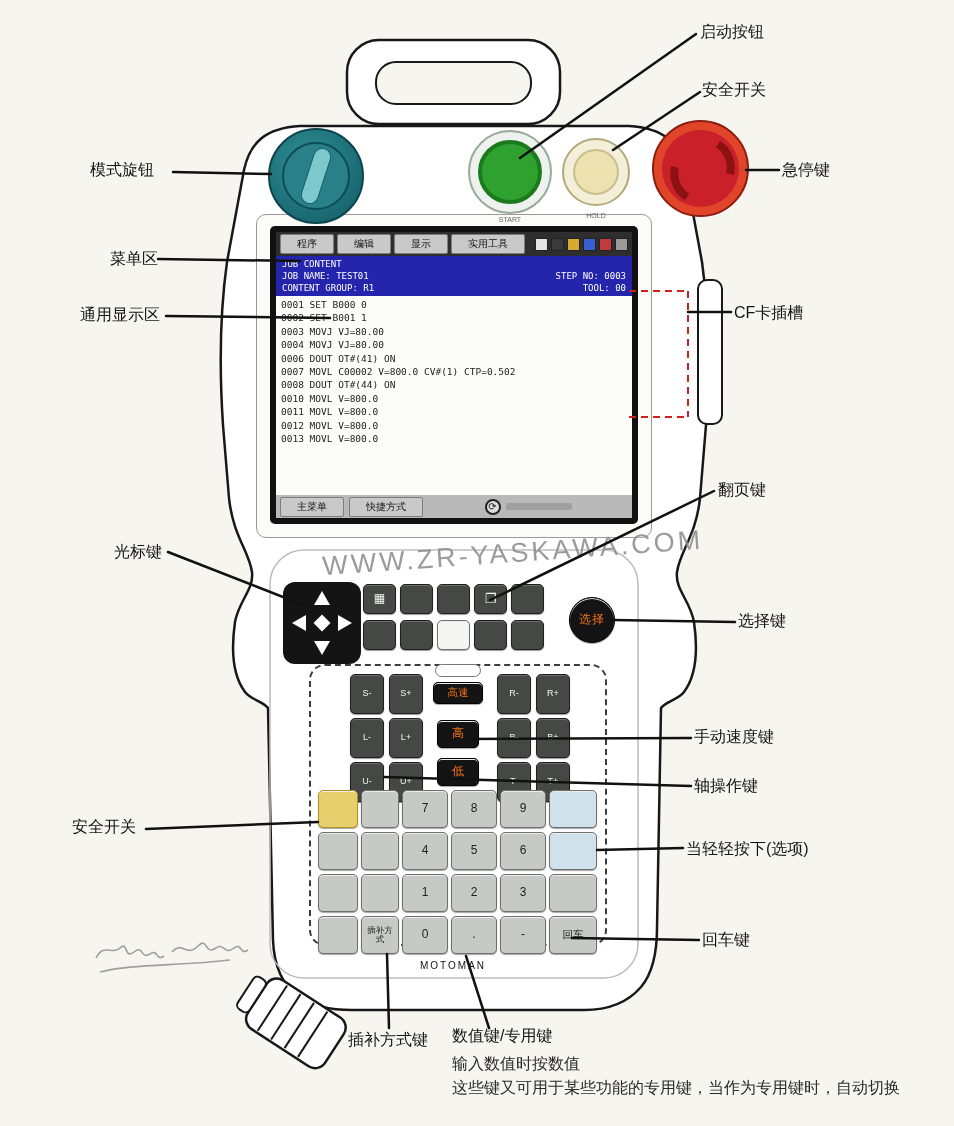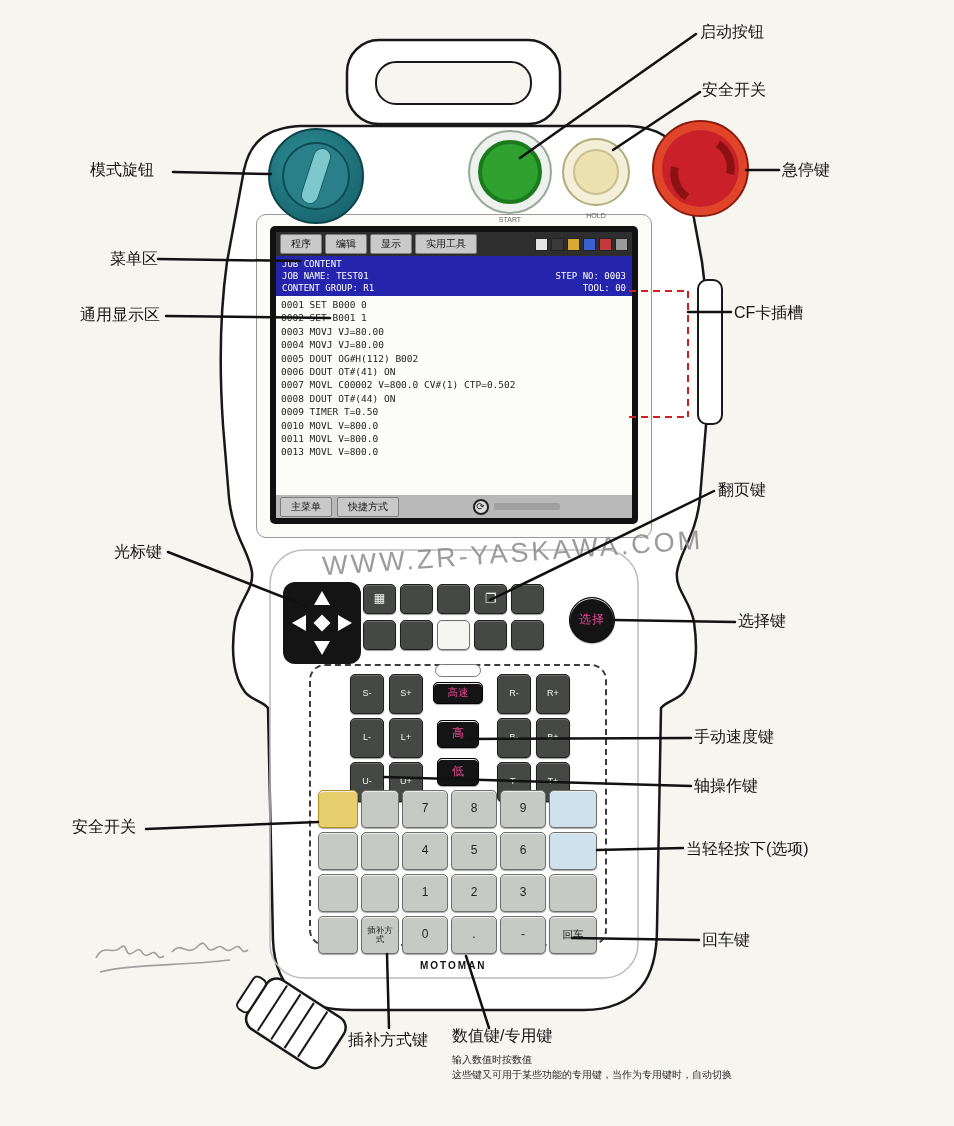--- a/index.html
+++ b/index.html
@@ -6,26 +6,26 @@
   body{font-family:"Liberation Sans","DejaVu Sans",sans-serif;background:#fff}
   #page{position:relative;width:954px;height:1126px;background:#f7f5f0;overflow:hidden}
   .abs{position:absolute}
   .label{position:absolute;font-size:16px;color:#141414;font-weight:500;white-space:nowrap;z-index:12}
   .note{position:absolute;font-size:11px;color:#2a2a2a;line-height:1.5;z-index:12;white-space:nowrap}
   .key{position:absolute;background:#c7c9c5;border:1px solid #6e706e;border-radius:5px;
        box-shadow:inset 0 1px 0 #ededed,0 1px 1px rgba(0,0,0,.35);
        display:flex;align-items:center;justify-content:center;
        font-size:11px;color:#1f1f1f;z-index:6;text-align:center;line-height:1.1}
   .key.dark{background:#464846;border-color:#1f1f1f;color:#f2f2f2;box-shadow:inset 0 1px 0 #6b6b6b,0 1px 1px rgba(0,0,0,.4)}
-  .key.black{background:#141414;border-color:#000;color:#ec4899}
+  .key.black{background:#141414;border-color:#000;color:#f97316}
   .key.blue{background:#cfe2ec}
   .key.yellow{background:#e7cf6d;border-color:#b2921f}
   .key.white{background:#f5f5f2}
   .mbtn{background:#c9c9c9;border:1px solid #7d7d7d;border-radius:2px;font-size:10px;
-        padding:2px 10px;color:#111;white-space:nowrap}
+        padding:2px 16px;color:#111;white-space:nowrap}
   .micon{width:13px;height:13px;border:1px solid #222;display:inline-block}
   .tri{position:absolute;width:0;height:0}
   svg.layer{position:absolute;left:0;top:0}
 </style>
 </head>
 <body>
 
 <div id="page">
 
   <svg class="layer" width="954" height="1126" style="z-index:1">
@@ -112,27 +112,26 @@
           <span>CONTENT GROUP: R1</span>
           <span>TOOL: 00</span>
         </div>
       </div>
 
       <div style="flex:1;background:#fcfcf8;font-family:'DejaVu Sans Mono',monospace;font-size:9.5px;line-height:13.4px;padding:2px 5px;color:#1c1c1c;overflow:hidden">
         <div>0001 SET B000 0</div>
         <div>0002 SET B001 1</div>
         <div>0003 MOVJ VJ=80.00</div>
         <div>0004 MOVJ VJ=80.00</div>
-        <div>0005 DOUT OG#H(112) B002</div>
         <div>0006 DOUT OT#(41) ON</div>
         <div>0007 MOVL C00002 V=800.0 CV#(1) CTP=0.502</div>
         <div>0008 DOUT OT#(44) ON</div>
-        <div>0009 TIMER T=0.50</div>
         <div>0010 MOVL V=800.0</div>
         <div>0011 MOVL V=800.0</div>
+        <div>0012 MOVL V=800.0</div>
         <div>0013 MOVL V=800.0</div>
       </div>
 
       <div style="height:23px;background:#b9b9b9;display:flex;align-items:center;gap:5px;padding:0 4px">
         <div class="mbtn">主菜单</div>
         <div class="mbtn">快捷方式</div>
         <div style="flex:1"></div>
         <span style="width:16px;height:16px;border:2px solid #222;border-radius:50%;display:inline-flex;align-items:center;justify-content:center;font-size:10px;color:#222;background:#ddd">⟳</span>
         <span style="width:66px;height:7px;background:#8d8d8d;opacity:.55;border-radius:2px"></span>
         <div style="flex:1"></div>
@@ -209,21 +208,21 @@
   <div class="key" style="left:500px;top:874px;width:46px;height:38px;font-size:12px">3</div>
   <div class="key" style="left:402px;top:916px;width:46px;height:38px;font-size:12px">0</div>
   <div class="key" style="left:451px;top:916px;width:46px;height:38px;font-size:12px">.</div>
   <div class="key" style="left:500px;top:916px;width:46px;height:38px;font-size:12px">-</div>
 
   <div class="key blue" style="left:549px;top:790px;width:48px;height:38px"></div>
   <div class="key blue" style="left:549px;top:832px;width:48px;height:38px"></div>
   <div class="key" style="left:549px;top:874px;width:48px;height:38px"></div>
   <div class="key" style="left:549px;top:916px;width:48px;height:38px;font-size:10.5px">回车</div>
 
-  <div class="abs" style="left:420px;top:960px;font-size:10px;font-weight:bold;letter-spacing:2px;color:#111;z-index:6">MOTOMAN</div>
+  <div class="abs" style="left:420px;top:960px;font-size:10px;font-weight:normal;letter-spacing:2px;color:#111;z-index:6">MOTOMAN</div>
 
   <svg class="layer" width="954" height="1126" style="z-index:10;pointer-events:none">
     <g stroke="#111" stroke-width="2.5" stroke-linecap="round">
       <line x1="696" y1="34" x2="520" y2="158"></line>
       <line x1="700" y1="92" x2="613" y2="150"></line>
       <line x1="779" y1="170" x2="746" y2="170"></line>
       <line x1="173" y1="172" x2="271" y2="174"></line>
       <line x1="158" y1="259" x2="300" y2="261"></line>
       <line x1="166" y1="316" x2="330" y2="318"></line>
       <line x1="731" y1="312" x2="688" y2="312"></line>
@@ -255,18 +254,18 @@
   <div class="label" style="left:718px;top:480px">翻页键</div>
   <div class="label" style="left:114px;top:542px">光标键</div>
   <div class="label" style="left:738px;top:611px">选择键</div>
   <div class="label" style="left:694px;top:727px">手动速度键</div>
   <div class="label" style="left:694px;top:776px">轴操作键</div>
   <div class="label" style="left:72px;top:817px">安全开关</div>
   <div class="label" style="left:686px;top:839px">当轻轻按下(选项)</div>
   <div class="label" style="left:702px;top:930px">回车键</div>
   <div class="label" style="left:348px;top:1030px">插补方式键</div>
   <div class="label" style="left:452px;top:1026px">数值键/专用键</div>
-  <div class="note" style="left:452px;top:1052px;font-size:10px">
+  <div class="note" style="left:452px;top:1052px;font-size:16px">
     <div>输入数值时按数值</div>
     <div>这些键又可用于某些功能的专用键，当作为专用键时，自动切换</div>
   </div>
 
 </div>
 
 </body></html>

